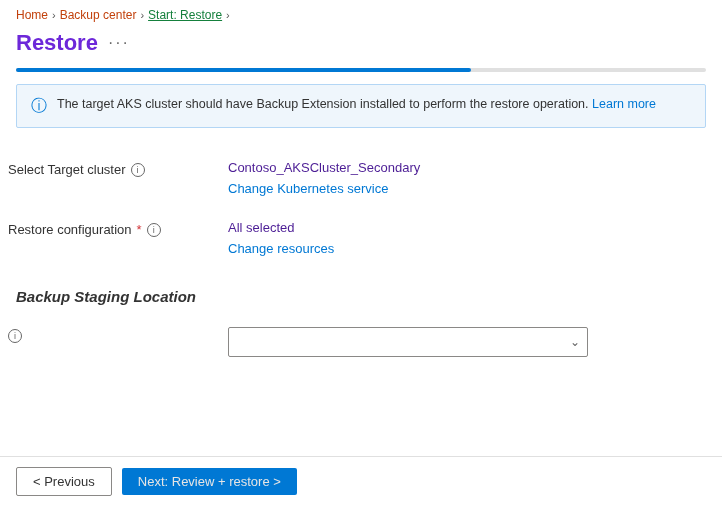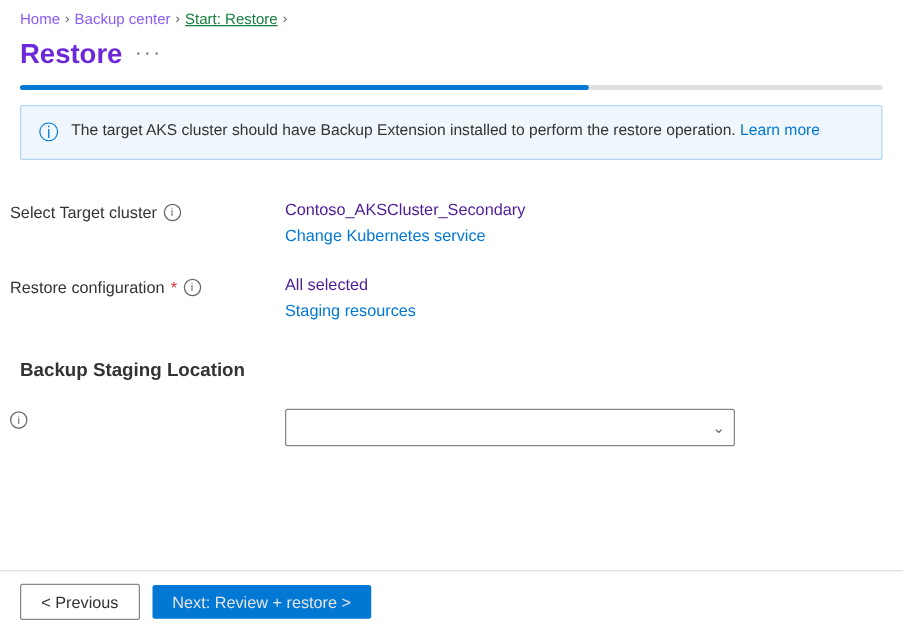--- a/index.html
+++ b/index.html
@@ -14,21 +14,21 @@
     }
     .breadcrumb {
       display: flex;
       align-items: center;
       padding: 8px 16px 4px 16px;
       font-size: 12px;
       color: #0078d4;
       gap: 4px;
     }
     .breadcrumb a {
-      color: #8b5cf6;
+      color: #c2410c;
       text-decoration: none;
       cursor: pointer;
     }
     .breadcrumb .sep {
       color: #555;
       font-size: 11px;
     }
     .breadcrumb .current {
       color: #15803d;
       text-decoration: underline;
@@ -136,20 +136,21 @@
       cursor: pointer;
       font-size: 13px;
       display: block;
       margin-top: 6px;
     }
     .section-heading {
       font-size: 15px;
       font-weight: 600;
       color: #333;
       padding: 20px 16px 10px 16px;
+      font-style: italic;
     }
     .dropdown-wrapper {
       position: relative;
       width: 360px;
     }
     .dropdown-box {
       border: 1px solid #8a8886;
       border-radius: 2px;
       padding: 6px 30px 6px 10px;
       background: #fff;
@@ -244,21 +245,21 @@
   </div>
 
   <div class="form-row">
     <div class="form-label">
       <span>Restore configuration</span>
       <span class="req"> *</span>
       <span class="info-circle">i</span>
     </div>
     <div class="form-value">
       <span class="main-val">All selected</span>
-      <a class="form-link">Staging resources</a>
+      <a class="form-link">Change resources</a>
     </div>
   </div>
 
 </div>
 
 <div class="section-heading">Backup Staging Location</div>
 
 <div class="form-section">
   <div class="form-row">
     <div class="form-label">

